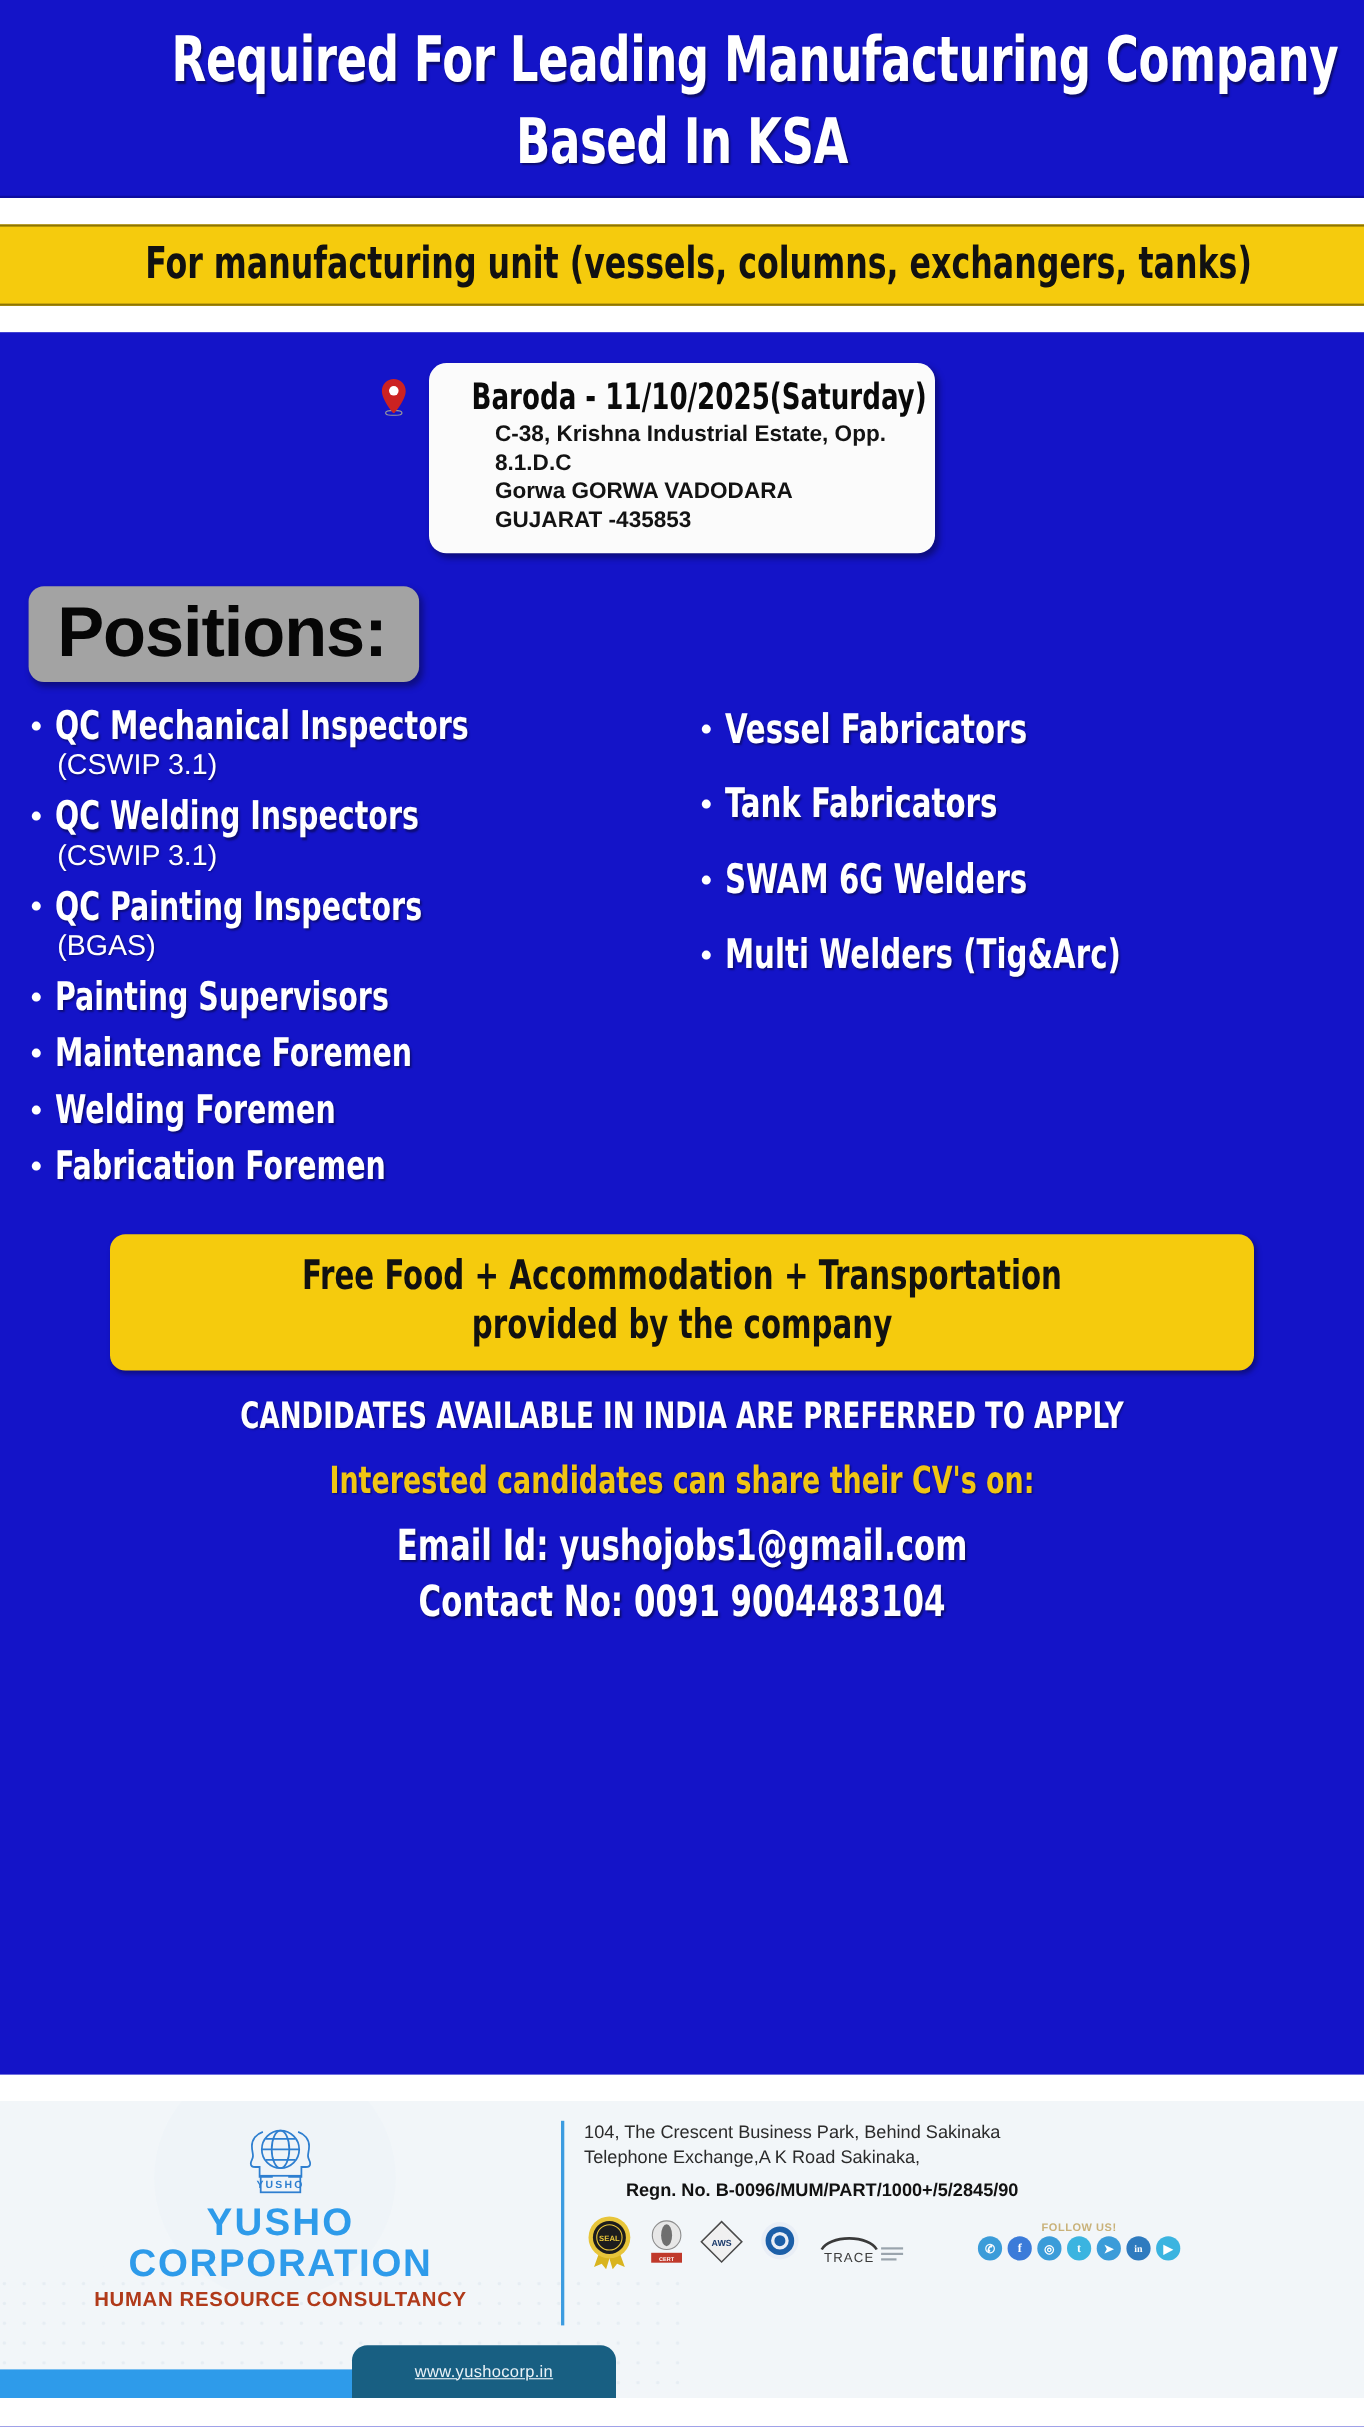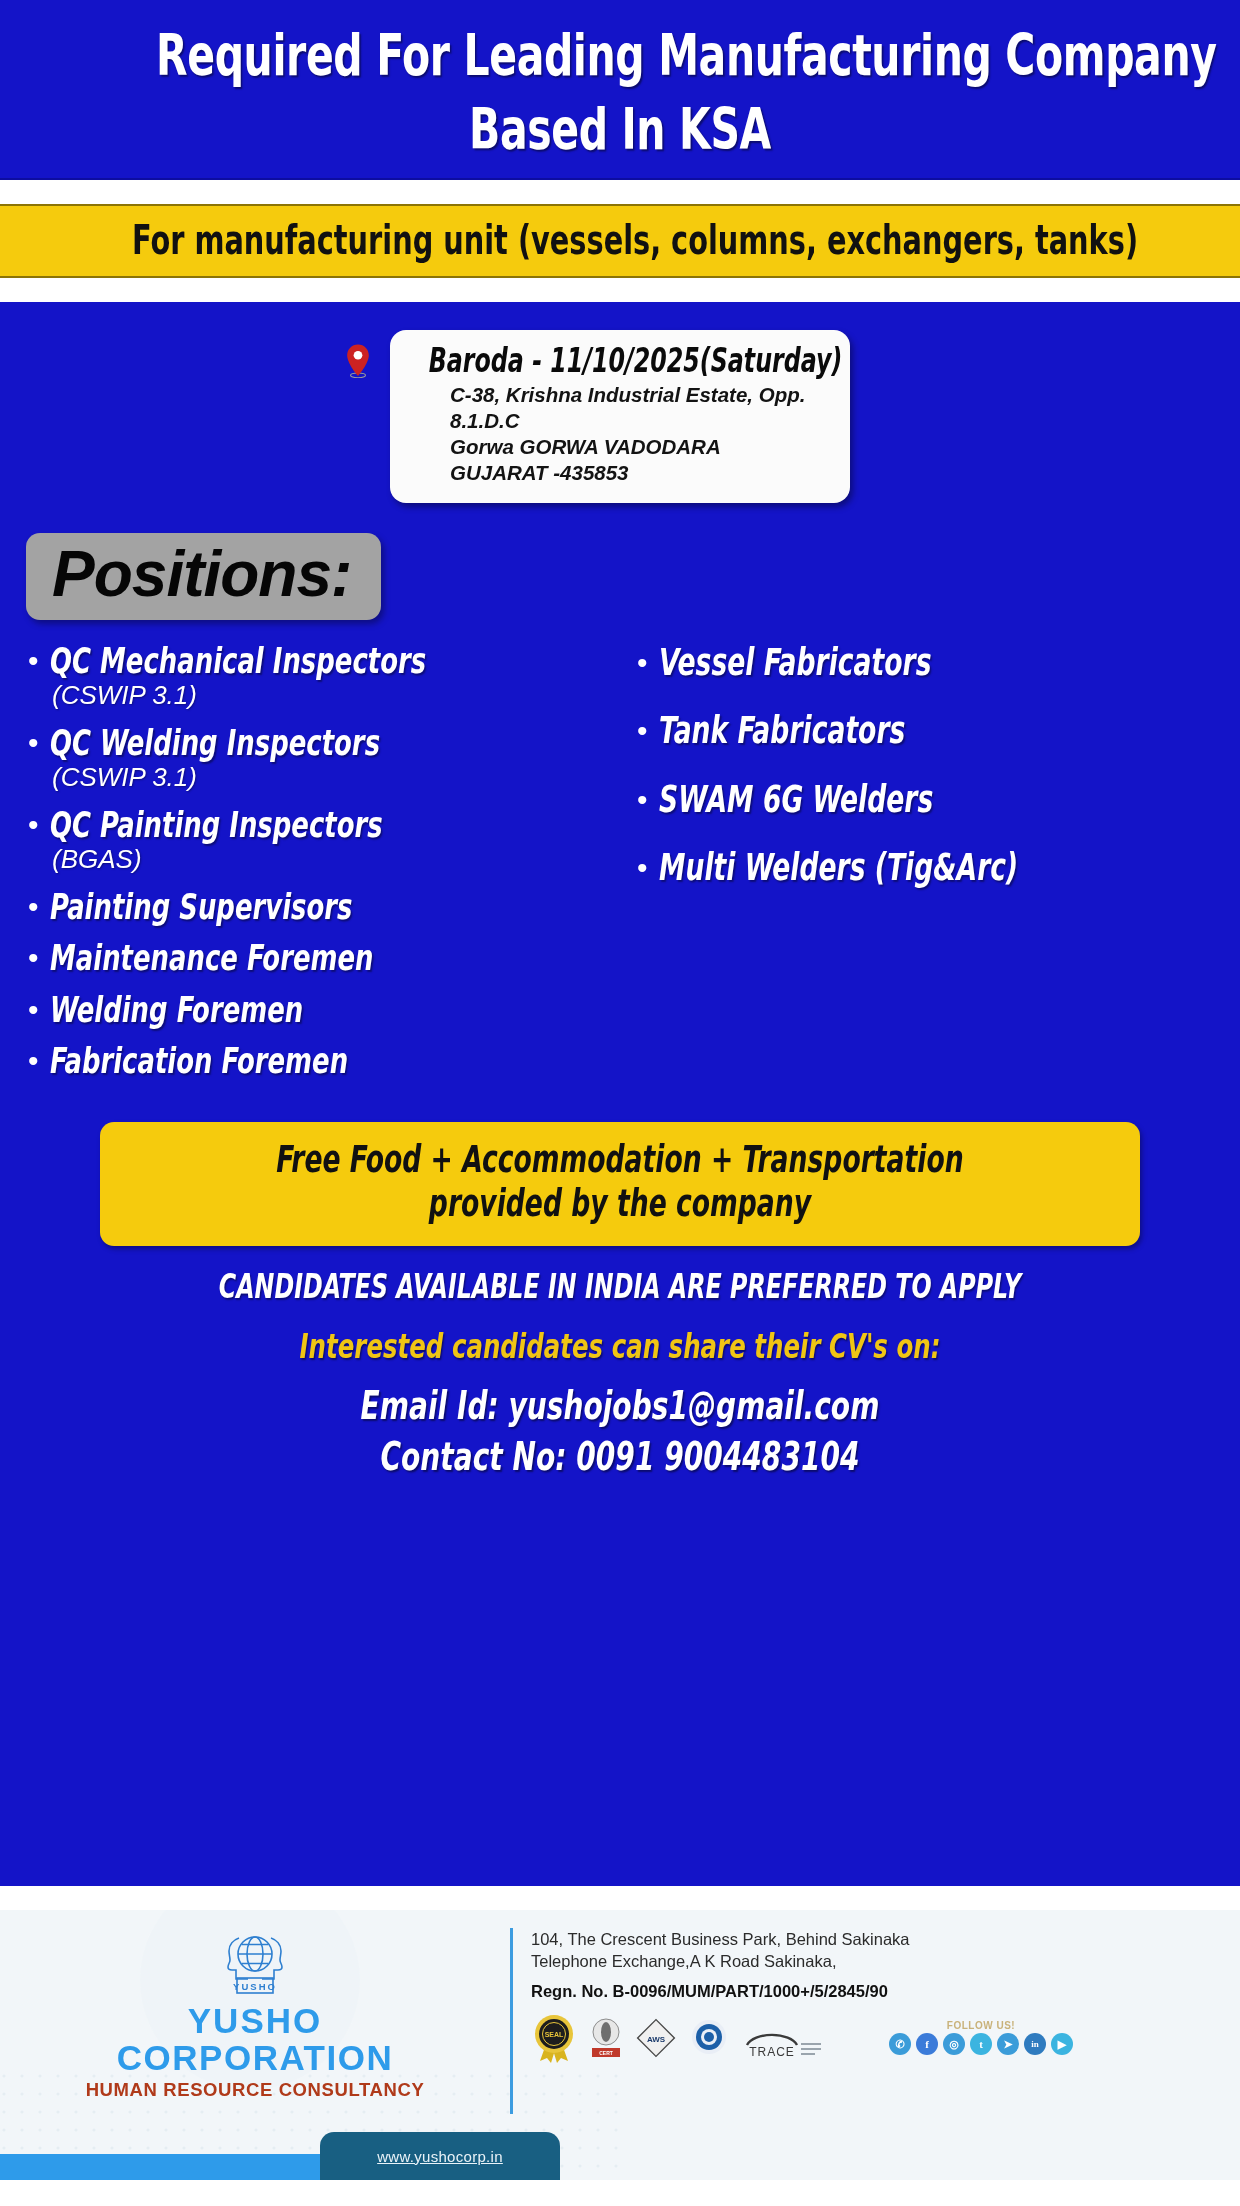--- a/index.html
+++ b/index.html
@@ -51,21 +51,20 @@
     font-size:40px;
     line-height:1;
   }
 
   
   .body-blue {
     background:#1414c8;
     flex:1 1 auto;
     padding:28px 0 0 0;
     position:relative;
-    font-style:italic;
   }
 
   
   .venue-wrap { display:flex; justify-content:center; }
   .venue-card {
     background:#fbfbfb;
     border-radius:16px;
     width:460px;
     padding:14px 18px 16px 18px;
     box-shadow:3px 4px 6px rgba(0,0,0,.38);
@@ -253,20 +252,21 @@
   .addr-line {
     color:#2b2b2b;
     font-size:16.5px;
     line-height:1.35;
   }
   .regn {
     color:#111111;
     font-size:16.5px;
     font-weight:bold;
     margin-top:9px;
+    margin-left:38px;
   }
   .badges {
     display:flex;
     align-items:center;
     gap:12px;
     margin-top:12px;
   }
   .follow-block { margin-left:52px; text-align:center; }
   .follow-label {
     color:#c9b27a;

